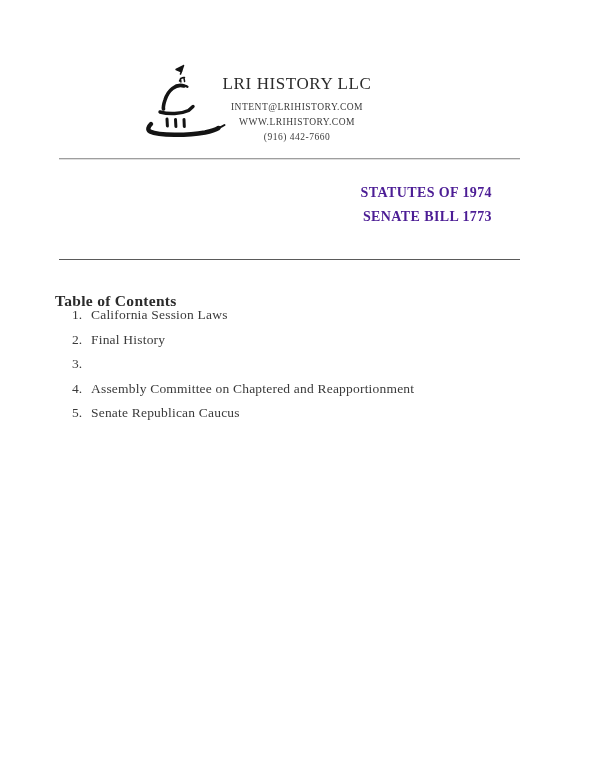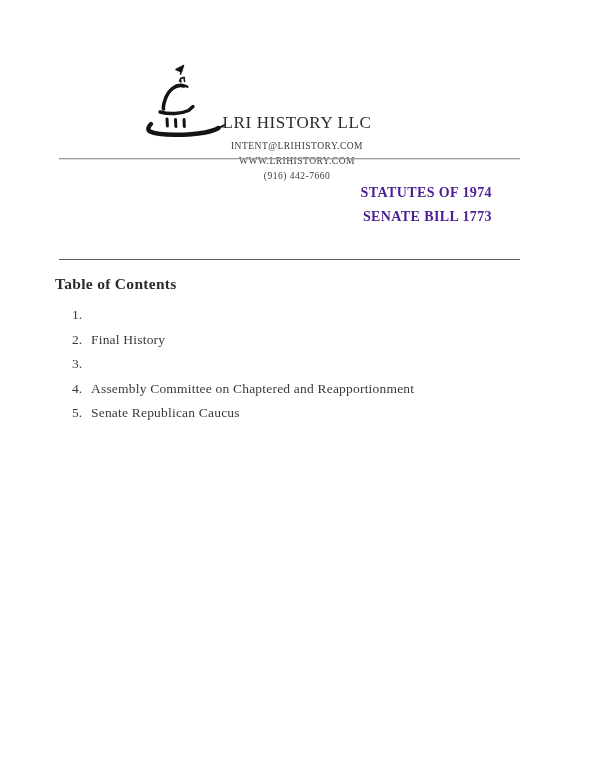--- a/index.html
+++ b/index.html
@@ -20,21 +20,20 @@
   .logo {
     position: absolute;
     left: 143px; top: 60px;
     width: 92px; height: 82px;
   }
   .letterhead-text {
     position: absolute;
     left: 197px; top: 74px;
     width: 200px;
     text-align: center;
-    margin-top: 39px;
   }
   .company-name {
     font-size: 17px;
     letter-spacing: 0.6px;
     color: #2b2b2b;
     margin-bottom: 6px;
     white-space: nowrap;
   }
   .contact-line {
     font-size: 9.5px;
@@ -66,21 +65,21 @@
     font-weight: bold;
     letter-spacing: 0.4px;
     line-height: 23.5px;
     color: #4c1d95;
     white-space: pre;
   }
 
   
   .toc-heading {
     position: absolute;
-    left: 55px; top: 275px;
+    left: 55px; top: 292px;
     font-size: 15.5px;
     font-weight: bold;
     letter-spacing: 0.3px;
     color: #2b2b2b;
   }
   .toc-list {
     position: absolute;
     left: 55px; top: 303px;
     width: 480px;
   }
@@ -143,20 +142,21 @@
     <div class="ref-line">SENATE BILL 1773</div>
   </div>
 
   <div class="rule rule-bottom"></div>
 
   <h2 class="toc-heading">Table of Contents</h2>
 
   <div class="toc-list">
     <div class="toc-item">
       <span class="toc-num">1.</span>
+      <span class="toc-label">California Session Laws</span>
     </div>
     <div class="toc-item">
       <span class="toc-num">2.</span>
       <span class="toc-label">Final History</span>
     </div>
     <div class="toc-item">
       <span class="toc-num">3.</span>
     </div>
     <div class="toc-item">
       <span class="toc-num">4.</span>

